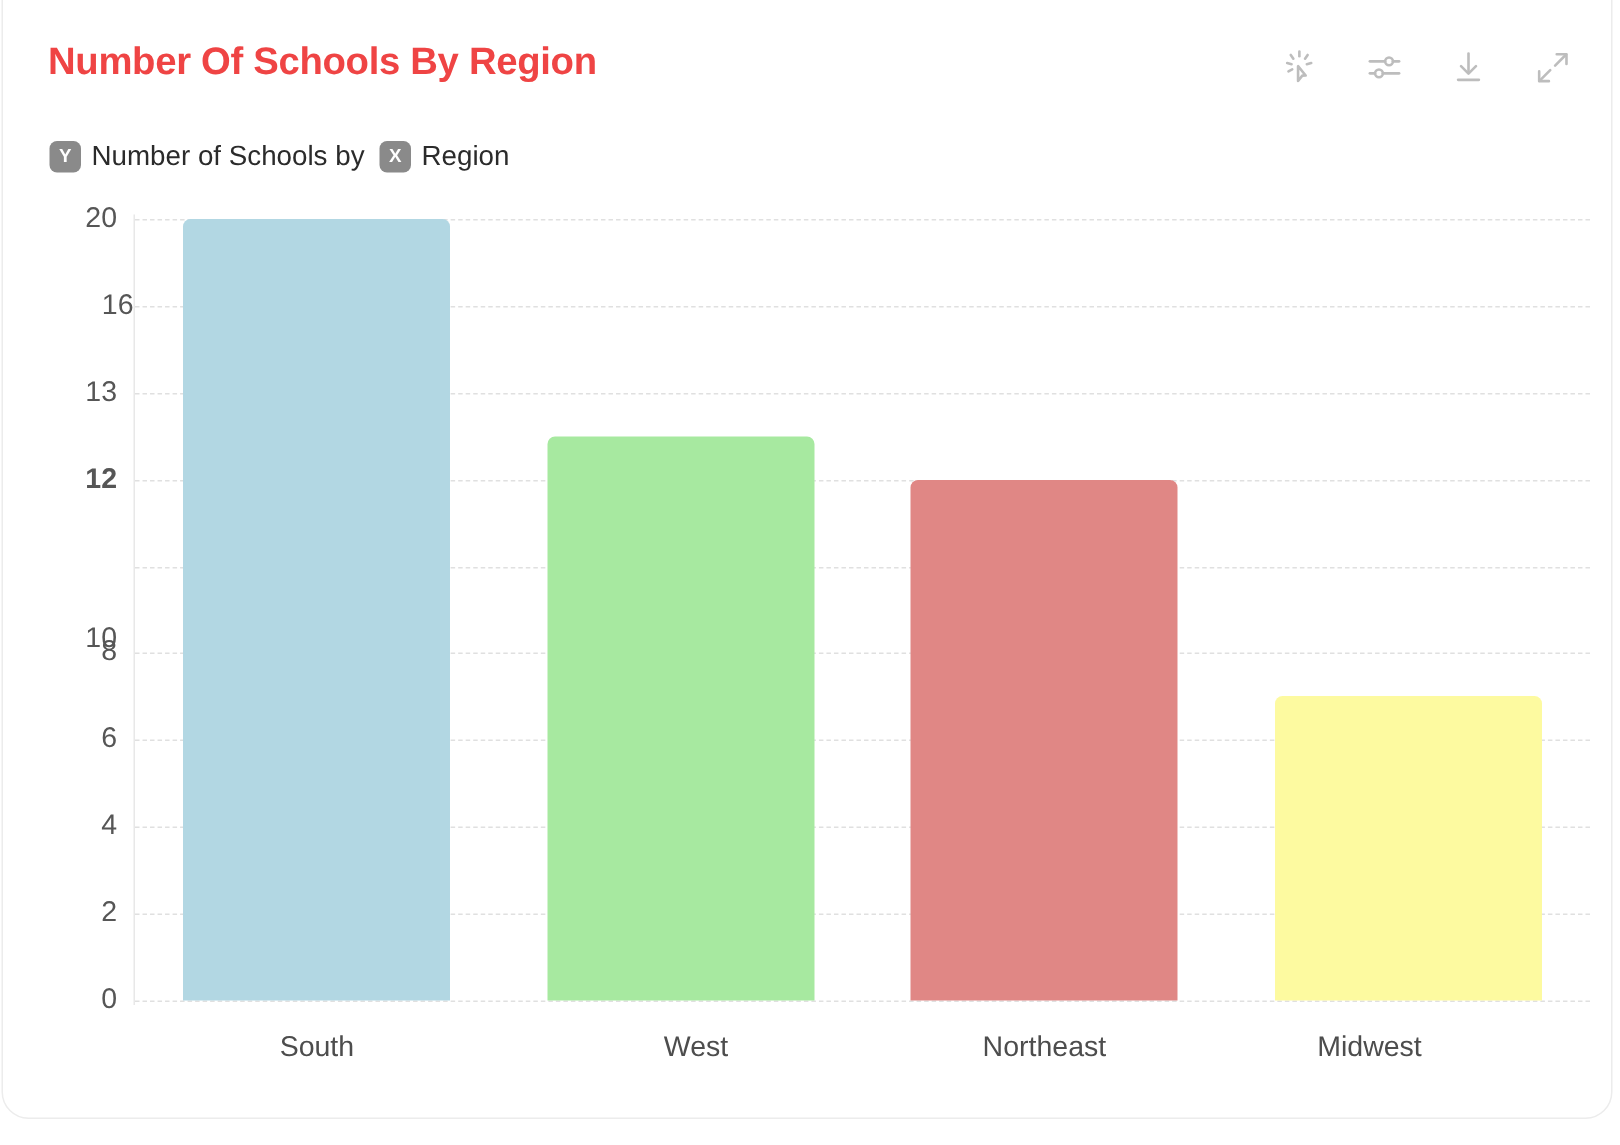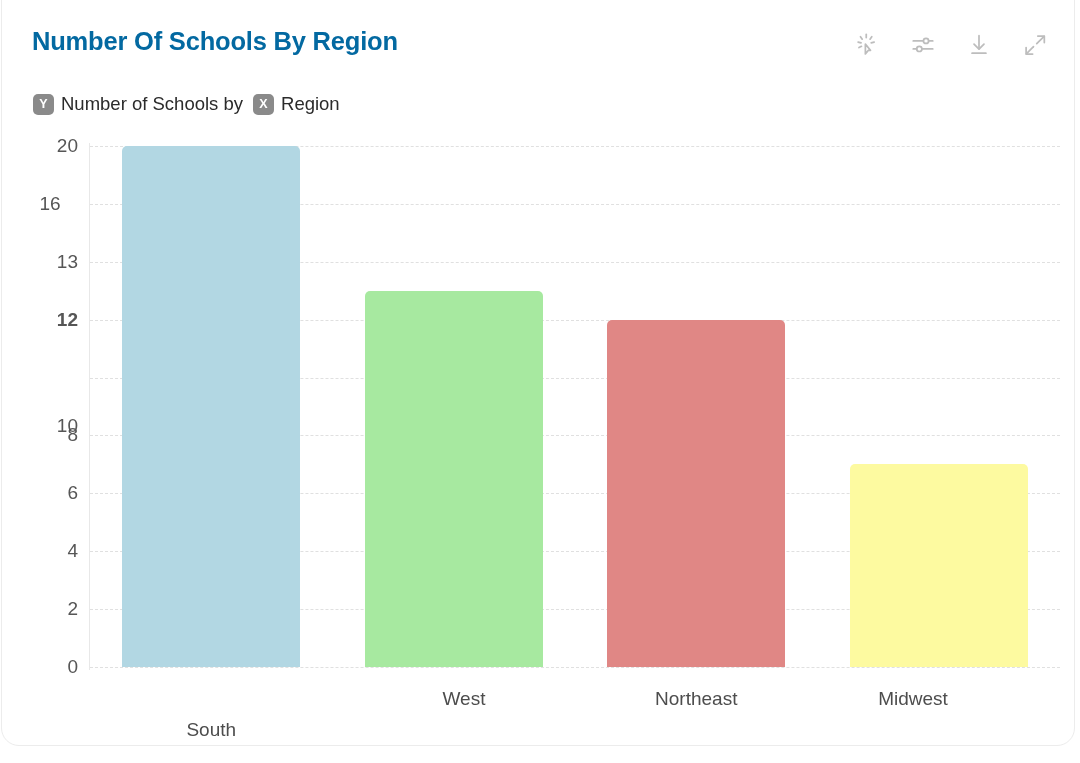--- a/index.html
+++ b/index.html
@@ -33,21 +33,21 @@
     top: 44px;
     right: 24px;
     height: 44px;
   }
   .chart-title {
     position: absolute;
     left: 0;
     top: 0;
     font-size: 25.5px;
     font-weight: bold;
-    color: #0369a1;
+    color: #ef4444;
     letter-spacing: -0.2px;
     white-space: nowrap;
   }
 
   .toolbar {
     position: absolute;
     right: 0;
     top: 3px;
     display: flex;
     align-items: center;
@@ -228,30 +228,30 @@
       </div>
     <div id="ytick-layer">
         <div class="y-tick" style="left: 20px; top: 684px;">0</div>
         <div class="y-tick" style="left: 20px; top: 626.111px;">2</div>
         <div class="y-tick" style="left: 20px; top: 568.222px;">4</div>
         <div class="y-tick" style="left: 20px; top: 510.333px;">6</div>
         <div class="y-tick" style="left: 20px; top: 452.444px;">8</div>
         <div class="y-tick" style="left: 20px; top: 394.556px; margin-top: 48px;">10</div>
         <div class="y-tick" style="left: 20px; top: 336.667px; font-weight: bold;">12</div>
         <div class="y-tick" style="left: 20px; top: 278.778px;">13</div>
-        <div class="y-tick" style="left: 20px; top: 220.889px; text-align: center;">16</div>
+        <div class="y-tick" style="left: 31px; top: 220.889px;">16</div>
         <div class="y-tick" style="left: 20px; top: 163px;">20</div>
       </div>
     <div class="bars" id="bars-layer">
         <div class="bar" title="South: 18" style="left: 32.1313px; width: 178.237px; height: 521px; background: rgb(178, 215, 227);"></div>
         <div class="bar" title="West: 13" style="left: 274.631px; width: 178.237px; height: 376.278px; background: rgb(167, 233, 160);"></div>
         <div class="bar" title="Northeast: 12" style="left: 517.131px; width: 178.237px; height: 347.333px; background: rgb(224, 135, 133);"></div>
         <div class="bar" title="Midwest: 7" style="left: 759.631px; width: 178.237px; height: 202.611px; background: rgb(253, 250, 160);"></div>
       </div>
     <div id="xtick-layer">
-        <div class="x-tick" style="left: 209.25px; margin-top: 31px;">South</div>
+        <div class="x-tick" style="left: 209.25px;">South</div>
         <div class="x-tick" style="left: 462px;">West</div>
         <div class="x-tick" style="left: 694.25px;">Northeast</div>
         <div class="x-tick" style="left: 911px;">Midwest</div>
       </div>
   </div>
 
 </div>
 
 </body></html>

